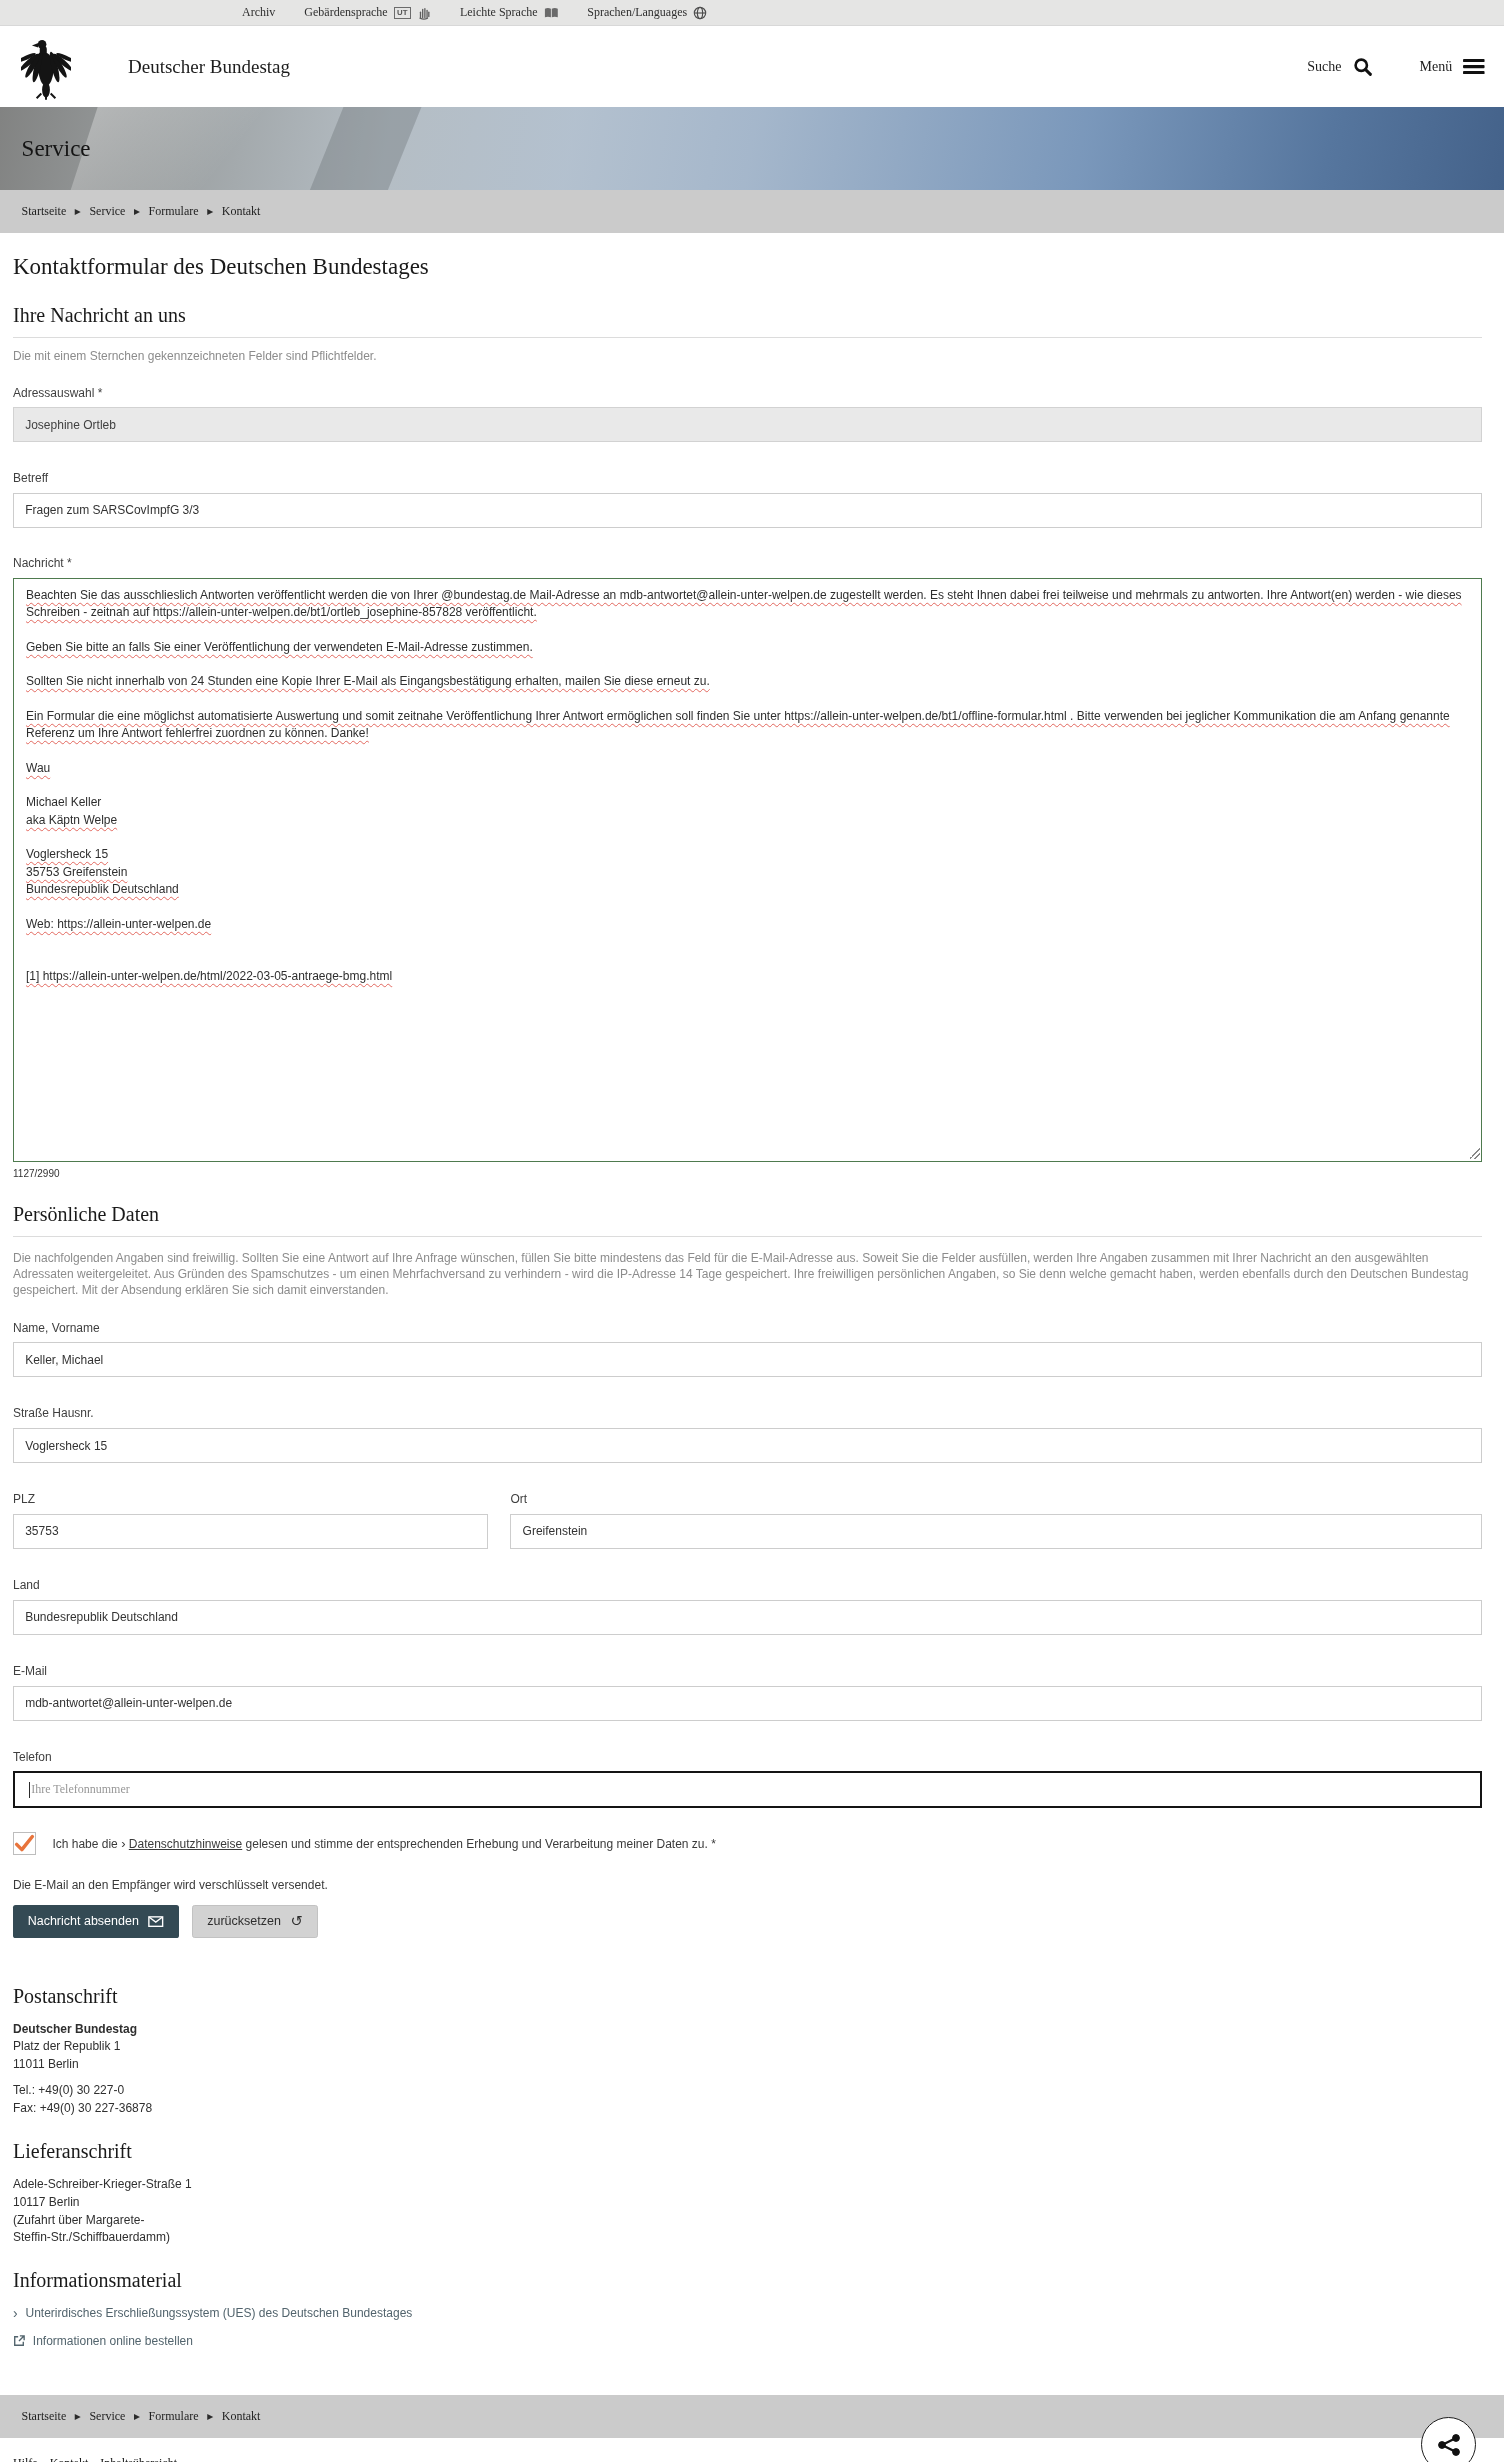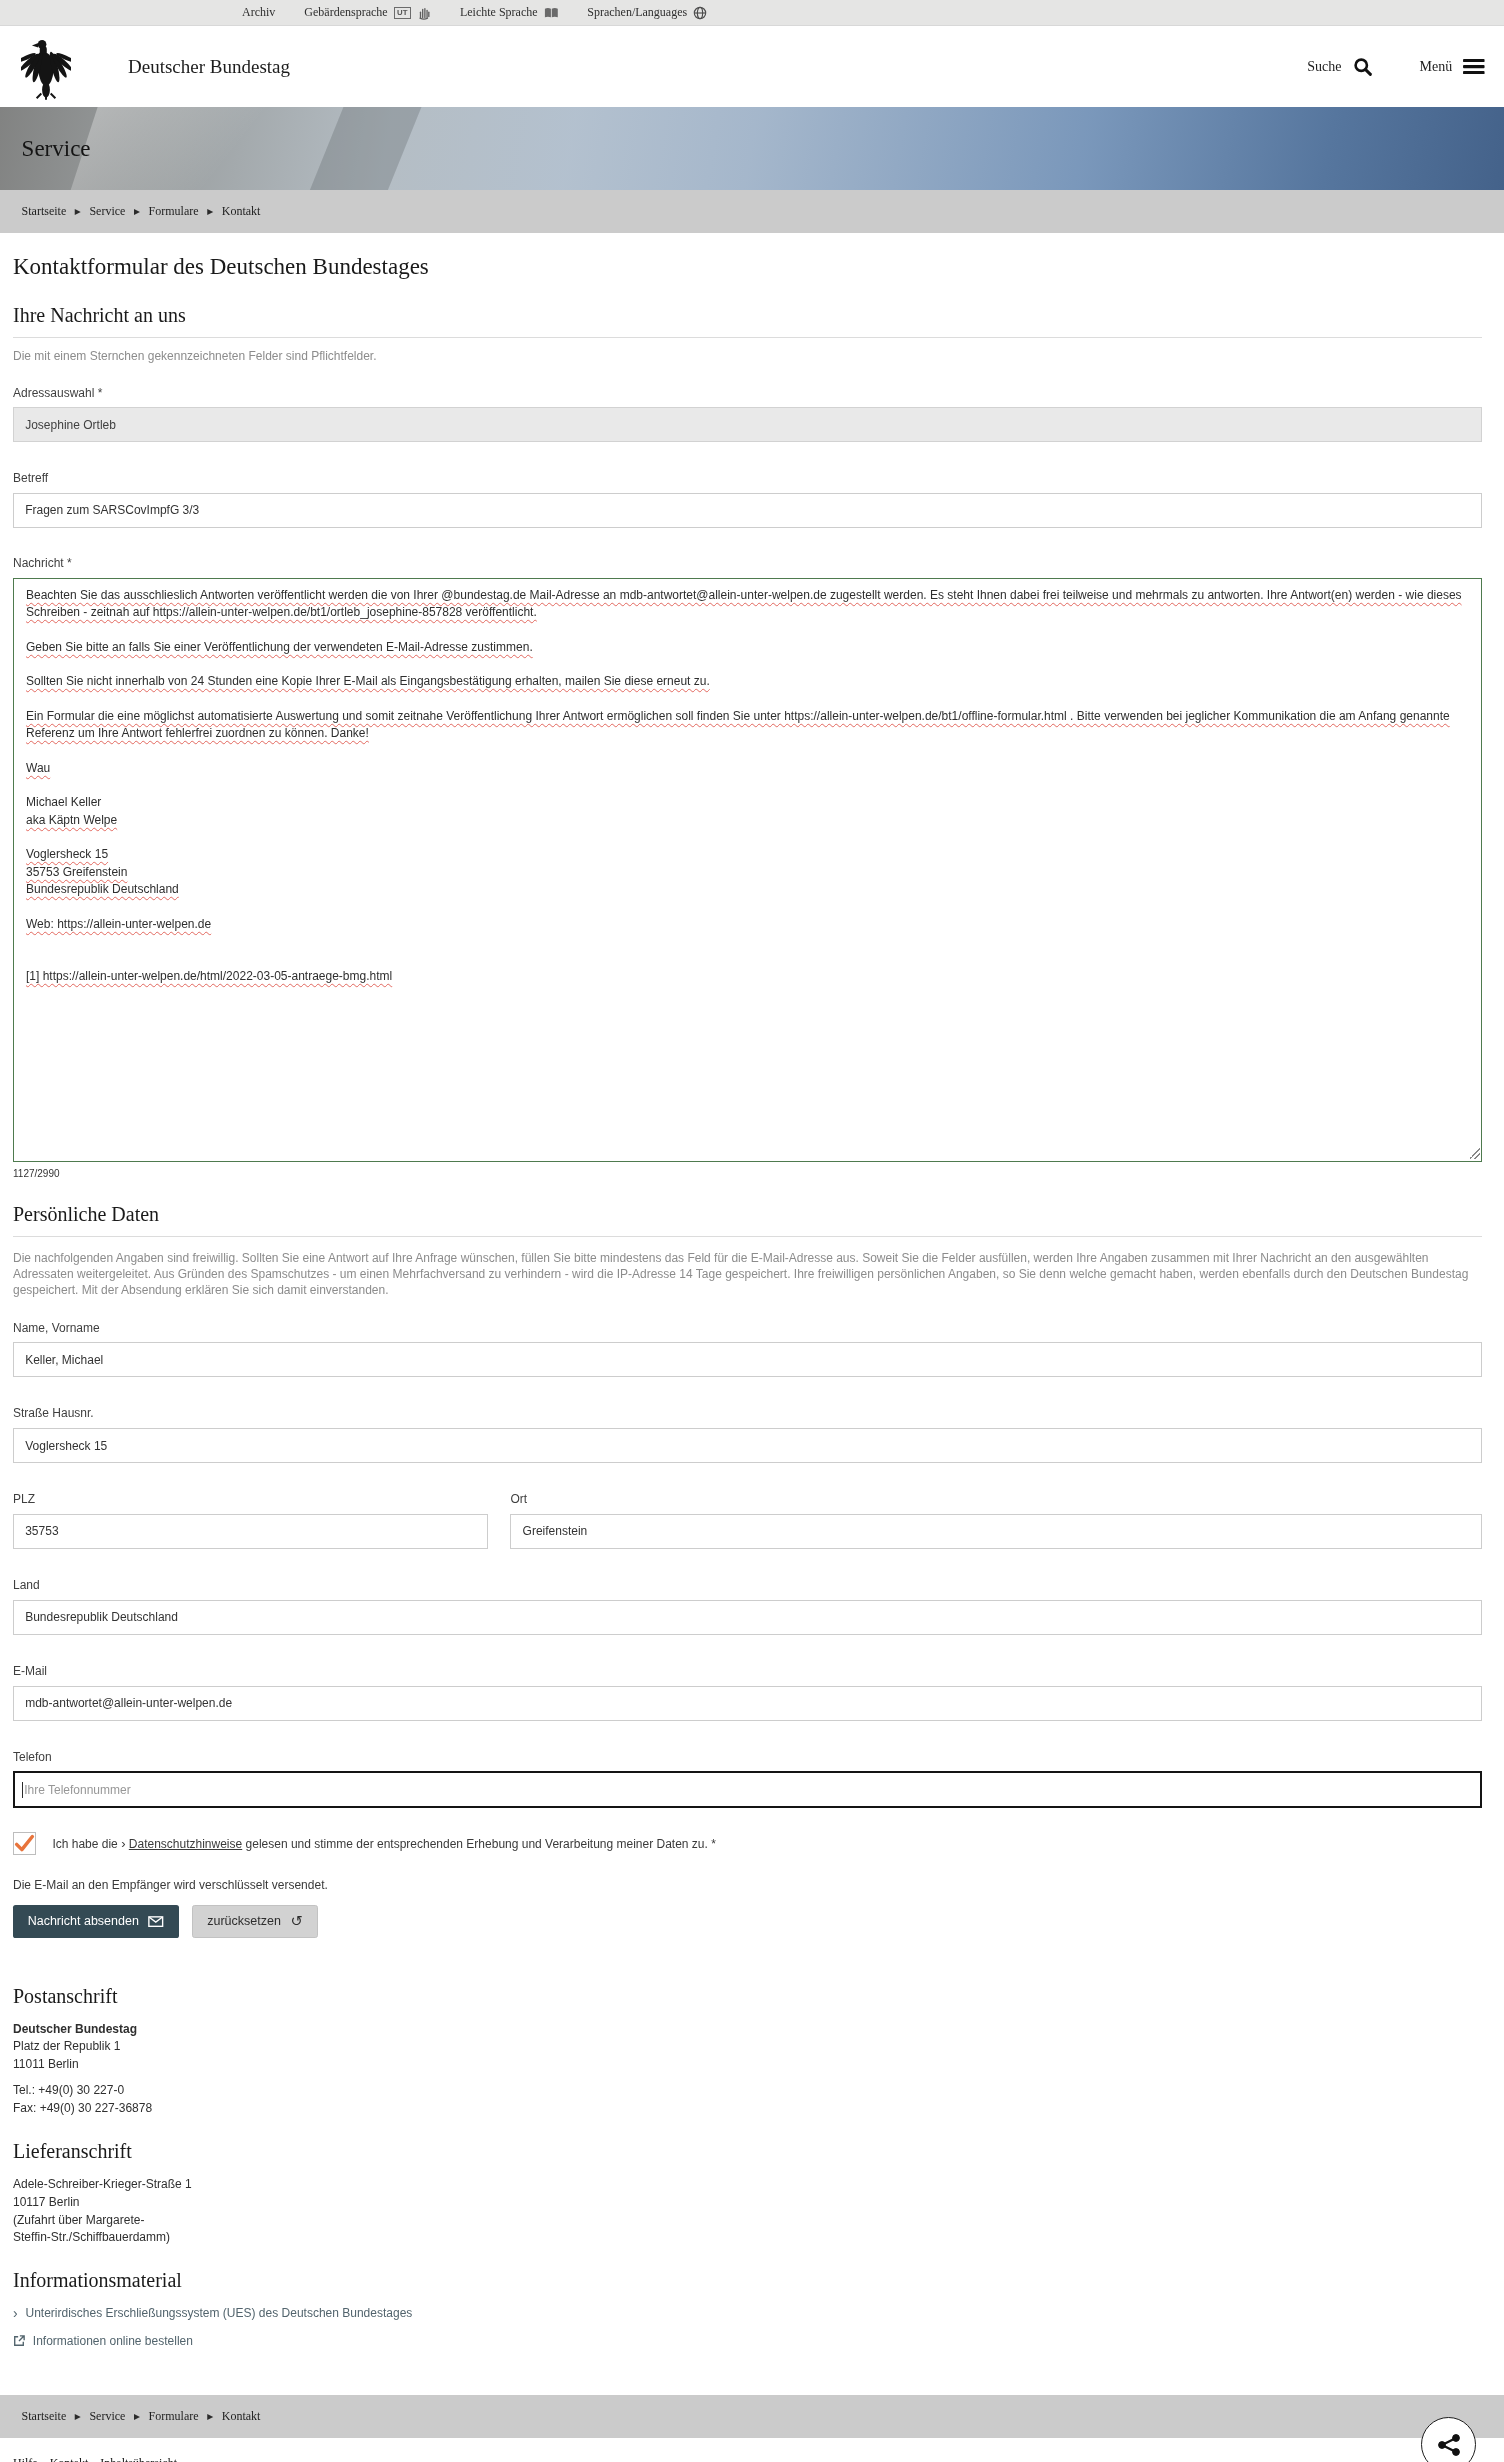--- a/index.html
+++ b/index.html
@@ -80,21 +80,21 @@
       background:
         linear-gradient(135deg, transparent 0 50%, #888 50% 57%, transparent 57% 72%, #888 72% 79%, transparent 79%);
       cursor:nwse-resize; }
   .counter { margin-top:6px; font-size:10px; color:#333; }
 
   .personal-gap { margin-top:31px; }
   .personal-note { margin-top:13px; font-size:12px; line-height:16px; color:#8c8c8c; }
 
   
   .phone-box { display:flex; align-items:center; width:100%; height:37px; border:2.6px solid #141414;
-               background:#fff; padding:0 7px; font-size:12px; }
+               background:#fff; padding:0 14px; font-size:12px;font-family:Liberation Serif, serif; }
   .caret { width:1.3px; height:16.4px; background:#2b2b2b; margin-right:0.9px; }
   .placeholder { color:#979797; }
 
   
   .check-row { margin-top:24px; display:flex; align-items:center; gap:16.4px; font-size:12px; color:#3a3a3a; }
   .checkbox { width:23px; height:23px; background:#fff; border:1.7px solid #bdbdbd; flex:0 0 auto;
               display:flex; align-items:center; justify-content:center; cursor:pointer; }
   .privacy-link { color:#3a3a3a; text-decoration:underline; cursor:pointer;text-align:center; }
   .link-chev { font-size:13px; }
 

